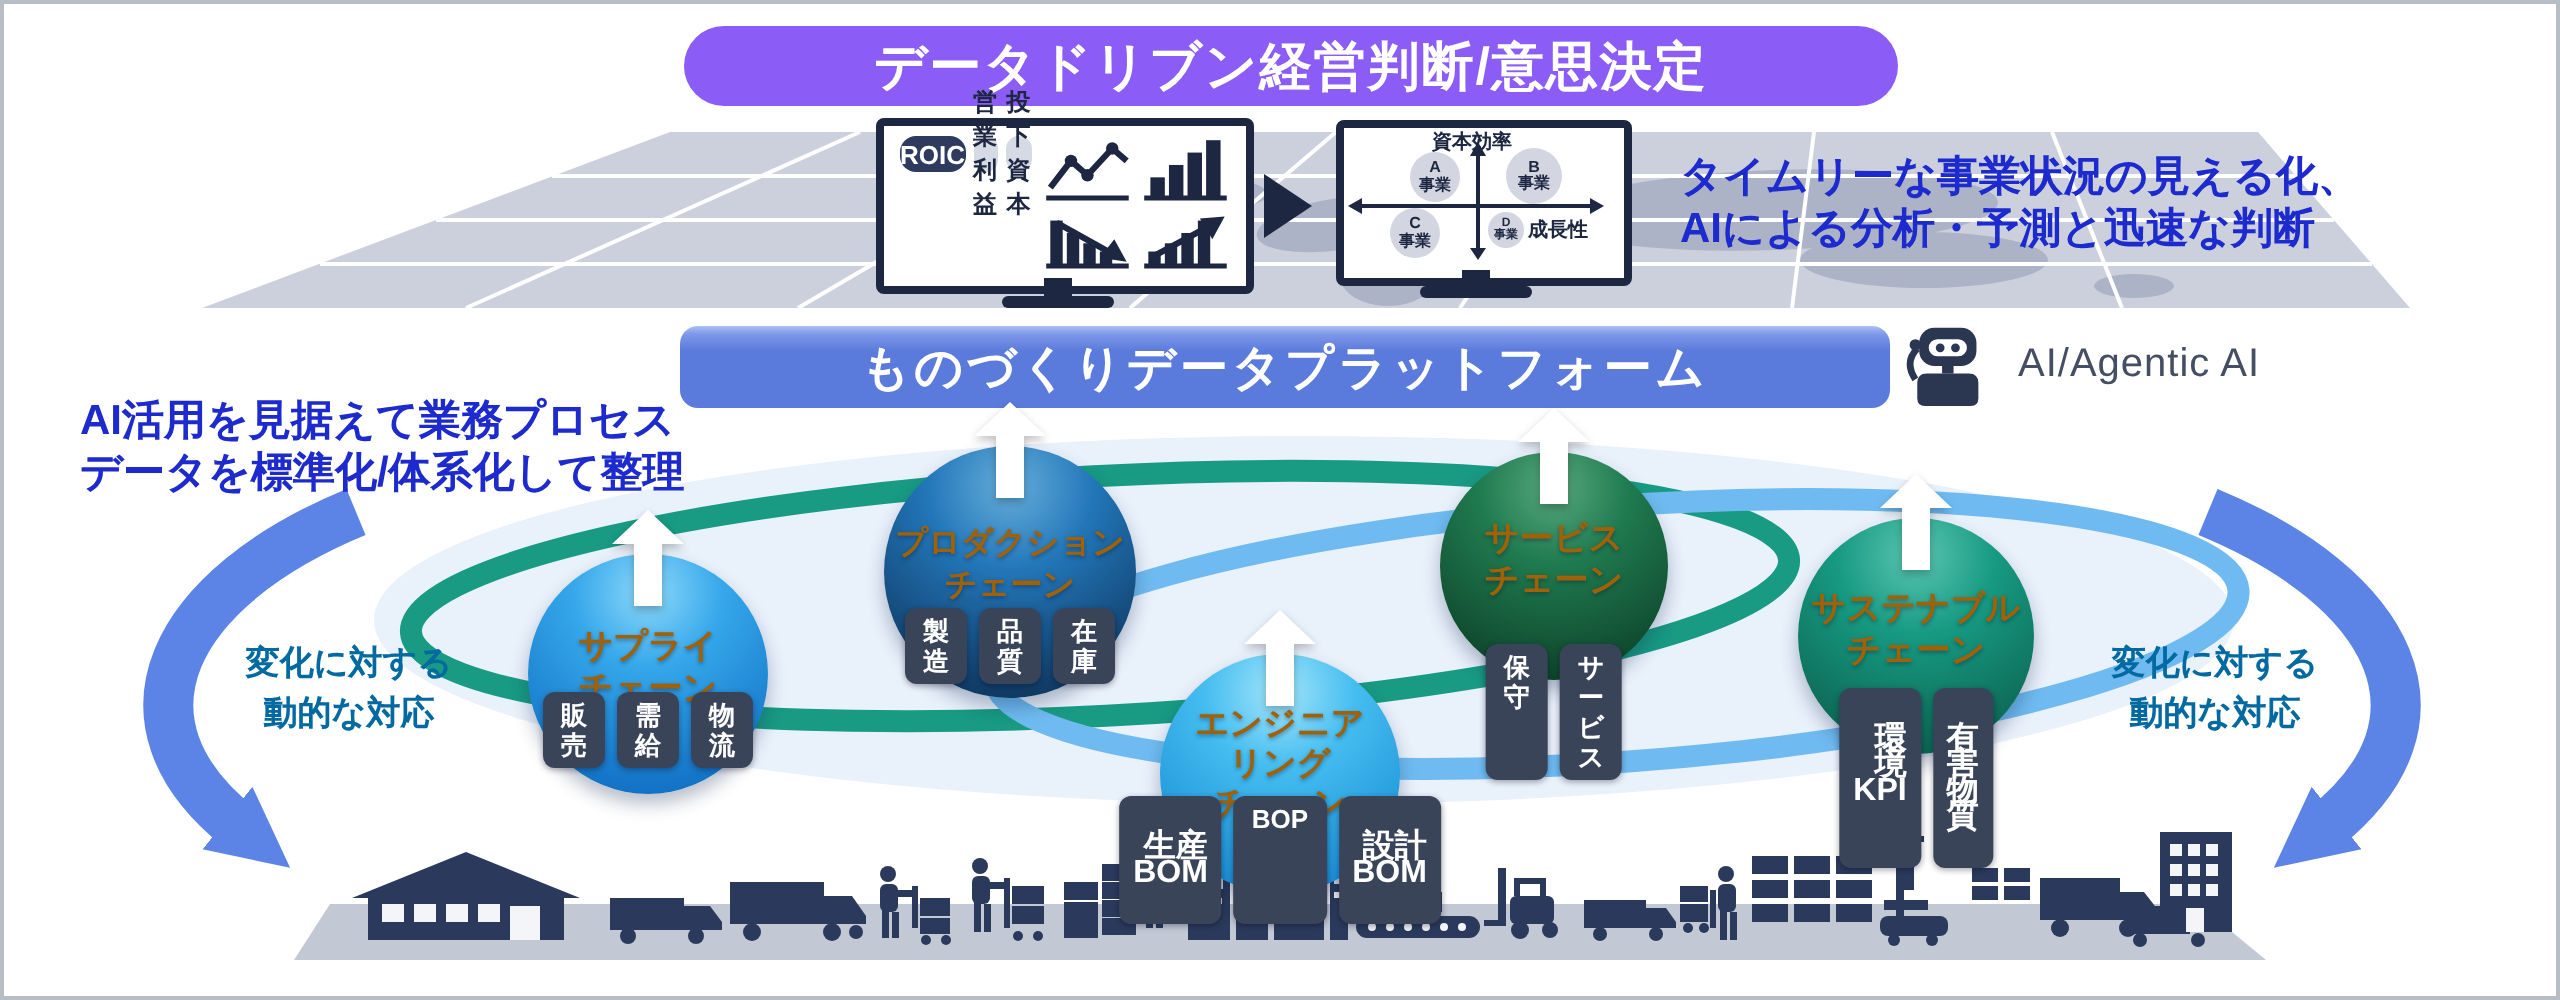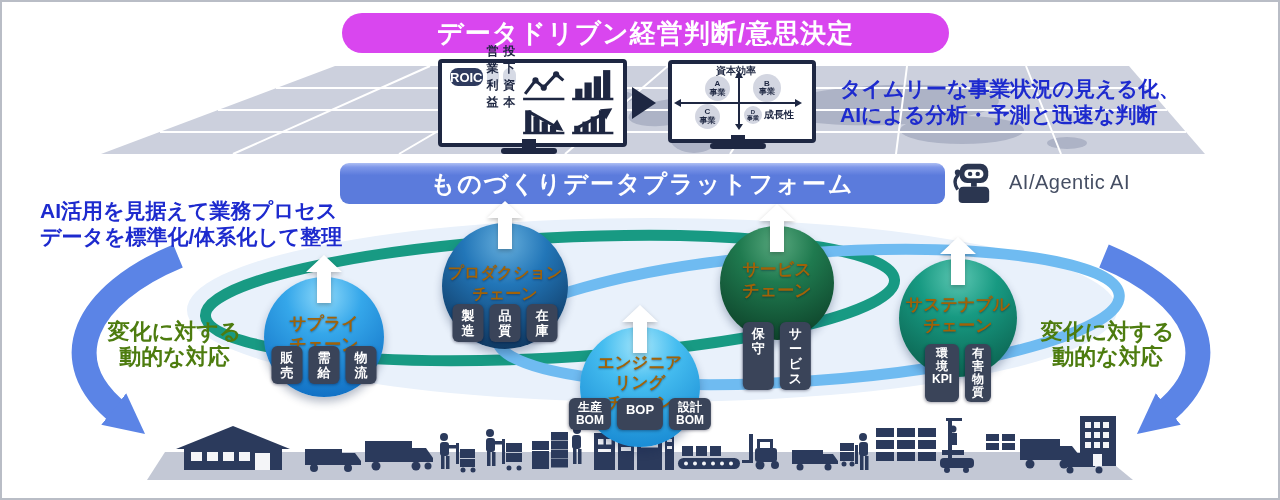--- a/index.html
+++ b/index.html
@@ -1,21 +1,21 @@
 <!DOCTYPE html>
 <html><head>
 <meta charset="utf-8">
 <style>
   html,body{margin:0;padding:0;background:#fff;font-family:"Liberation Sans","DejaVu Sans",sans-serif;}
   .stage{position:relative;width:1276px;height:496px;border:2px solid #b9bdc6;background:#fff;overflow:hidden;}
   .layer{position:absolute;left:0;top:0;}
   .preline{white-space:pre-line;}
 
   
-  .title-pill{position:absolute;left:340px;top:11px;width:607px;height:40px;background:#d946ef;border-radius:20px;
+  .title-pill{position:absolute;left:340px;top:11px;width:607px;height:40px;background:#8b5cf6;border-radius:20px;
     color:#fff;font-size:26px;font-weight:bold;display:flex;align-items:center;justify-content:center;letter-spacing:1px;z-index:5;}
 
   
   .monitor{position:absolute;background:#fff;border:4px solid #1e2742;border-radius:4px;z-index:5;}
   .monitor.left{left:436px;top:57px;width:181px;height:80px;}
   .monitor.right{left:666px;top:58px;width:140px;height:75px;}
   .stand-neck{position:absolute;background:#1e2742;z-index:5;}
   .stand-base{position:absolute;background:#1e2742;border-radius:3px;z-index:5;}
   .kpi-col{position:absolute;left:8px;top:5px;width:66px;display:flex;flex-direction:row;gap:4px;}
   .kpi{height:18px;border-radius:8px;background:#d6dae5;color:#1e2742;font-size:12px;font-weight:bold;
@@ -25,21 +25,21 @@
   .flow-arrow{position:absolute;left:630px;top:85px;width:24px;height:32px;background:#1e2742;
     clip-path:polygon(0 0,100% 50%,0 100%);z-index:5;}
 
   
   .q-label{position:absolute;color:#1e2742;font-weight:bold;font-size:10px;z-index:6;}
   .bubble{position:absolute;border-radius:50%;background:#d3d6e1;color:#1e2742;font-weight:bold;font-size:8px;line-height:8.5px;
     display:flex;align-items:center;justify-content:center;text-align:center;z-index:6;}
 
   
   .note{position:absolute;color:#1d2ace;font-weight:bold;font-size:21px;line-height:26px;z-index:6;}
-  .side-note{position:absolute;color:#4d7c0f;font-weight:bold;font-size:22px;line-height:25px;text-align:center;z-index:6;}
+  .side-note{position:absolute;color:#0369a1;font-weight:bold;font-size:17px;line-height:25px;text-align:center;z-index:6;}
 
   
   .platform{position:absolute;left:338px;top:161px;width:605px;height:41px;border-radius:9px;
     background:linear-gradient(180deg,#aebff3 0%,#7e97e9 10%,#5b7bdc 30%,#5b7bdc 100%);
     color:#fff;font-size:24px;font-weight:bold;display:flex;align-items:center;justify-content:center;letter-spacing:2px;z-index:5;}
   .ai-wrap{position:absolute;left:949px;top:157px;display:flex;align-items:center;gap:16px;z-index:5;}
   .ai-label{color:#454e63;font-size:20px;letter-spacing:0.5px;}
 
   
   .chain{position:absolute;z-index:8;width:var(--d);}
@@ -56,21 +56,21 @@
   .c5 .ball{background:radial-gradient(circle at 50% 16%,#5cc6b2 0%,#179a82 34%,#0a5a48 96%);}
   .ball-label{position:absolute;left:50%;top:50%;transform:translate(-50%,-58%);width:100%;
     color:#a16207;font-weight:bold;font-size:17px;line-height:21px;text-align:center;text-shadow:0 1px 2px rgba(0,20,60,.4);}
   .c2 .ball-label{font-size:16px;}
   .c3 .ball-label{font-size:16.5px;line-height:20px;}
   .up-arrow{position:absolute;left:50%;top:-22px;transform:translateX(-50%);filter:drop-shadow(0 2px 2px rgba(0,0,0,.25));}
   .badges{position:absolute;left:50%;transform:translateX(-50%);display:flex;gap:6px;white-space:nowrap;}
   .c1 .badges{top:69px;} .c2 .badges{top:81px;} .c3 .badges{top:71px;} .c4 .badges{top:76px;margin-top:20px;} .c5 .badges{top:85px;}
   .badge{background:#3a4459;color:#fff;font-weight:bold;font-size:13px;line-height:15px;border-radius:6px;
     padding:4px 9px;text-align:center;box-shadow:0 1px 3px rgba(0,0,30,.35);white-space:pre-line;}
-  .badge.two{font-size:12px;line-height:13px;padding:3px 7px;}
+  .badge.two{font-size:16px;line-height:13px;padding:19px 7px;text-align:right;}
 </style>
 </head>
 <body>
 
 <div class="stage">
 
   <svg class="layer" width="1276" height="496" style="z-index:1">
     <polygon points="333,64 1127,64 1203,152 99,152" fill="#ccd0dd"></polygon>
     <g fill="#a8aec2" opacity="0.85">
       <ellipse cx="668" cy="110" rx="42" ry="13" transform="rotate(-8 668 110)"></ellipse>

